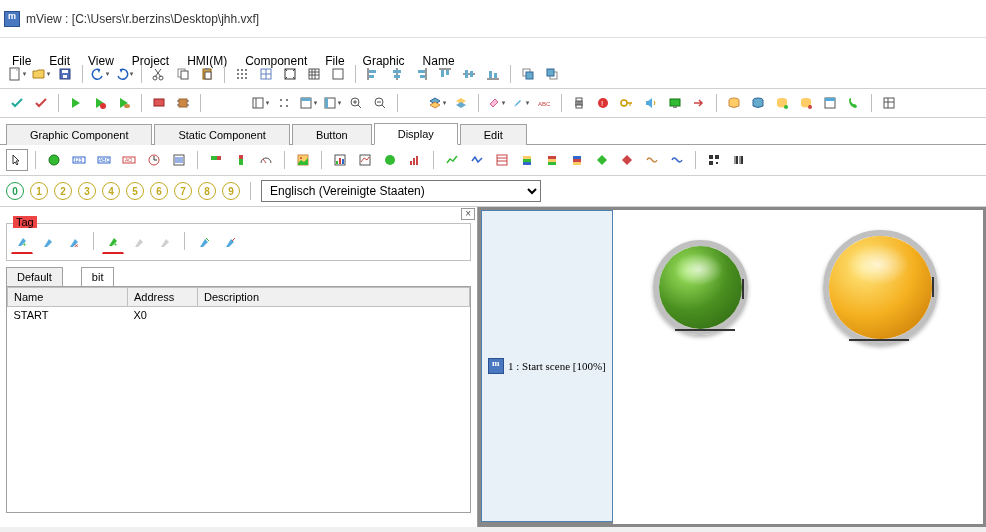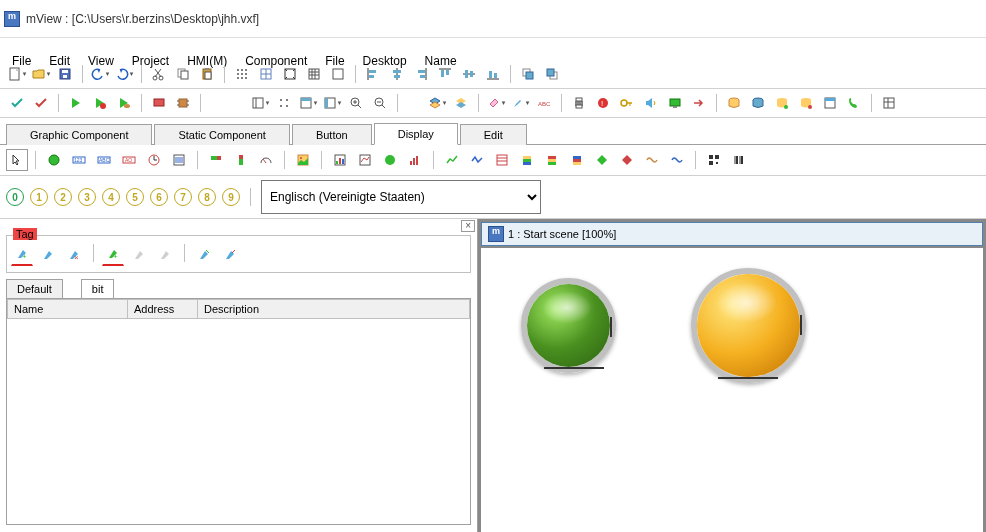--- a/index.html
+++ b/index.html
@@ -14,37 +14,37 @@
 .tb-btn { width: 22px; height: 22px; display: inline-flex; align-items: center; justify-content: center; border: 1px solid transparent; cursor: pointer; position: relative; }
 .tb-sep { width: 1px; height: 18px; background: #c0c0c0; margin: 0 4px; }
 .tb-dd { display: inline-flex; align-items: center; }
 .tb-dd::after { content: '▾'; font-size: 7px; color: #555; margin-left: 1px; }
 .tab-row { background: #fff; display: flex; align-items: flex-end; padding: 4px 6px 0 6px; gap: 0; border-bottom: 1px solid #a0a0a0; }
 .tab { padding: 4px 23px; border: 1px solid #a0a0a0; border-bottom: none; background: #f0f0f0; margin-right: 2px; font-size: 11px; cursor: pointer; position: relative; top: 1px; }
 .tab.active { background: #fff; border-bottom: 1px solid #fff; }
 .toolbar2 { background: #fff; display: flex; align-items: center; padding: 4px 6px; gap: 3px; border-bottom: 1px solid #d0d0d0; }
 .lang-row { background: #fff; display: flex; align-items: center; padding: 4px 6px; gap: 6px; border-bottom: 1px solid #d0d0d0; }
 .num-circle { width: 18px; height: 18px; border-radius: 50%; border: 1.5px solid; display: inline-flex; align-items: center; justify-content: center; font-size: 10px; font-weight: bold; cursor: pointer; }
-.lang-select { width: 280px; height: 34px; border: 1px solid #777; background: #fff; padding: 0 4px; font-size: 12px; }
+.lang-select { width: 280px; height: 22px; border: 1px solid #777; background: #fff; padding: 0 4px; font-size: 12px; }
 .main-area { display: flex; height: calc(100% - 212px); }
 .left-panel { width: 478px; background: #fff; display: flex; flex-direction: column; border-right: 1px solid #a0a0a0; }
 .panel-close { text-align: right; padding: 1px 2px; font-size: 10px; color: #555; }
 .panel-close span { border: 1px solid #999; padding: 0 3px; cursor: pointer; display: inline-block; line-height: 10px; }
 .tag-group { border: 1px solid #c0c0c0; margin: 2px 6px; padding: 6px 4px 4px 4px; position: relative; }
 .tag-group-label { position: absolute; top: -8px; left: 6px; background: #ef4444; padding: 0 3px; font-size: 11px; text-align: right; }
 .tag-toolbar { display: flex; gap: 4px; padding: 2px 0; }
 .red-underline { border-bottom: 2px solid #d22; padding-bottom: 1px; }
 .tag-tabs { display: flex; margin: 4px 6px 0 6px; }
 .tag-tab { padding: 3px 10px; border: 1px solid #a0a0a0; border-bottom: none; background: #f0f0f0; font-size: 11px; cursor: pointer; margin-right: 18px; }
 .tag-tab.active { background: #fff; }
 .tag-table { flex: 1; margin: 0 6px 14px 6px; border: 1px solid #a0a0a0; background: #fff; overflow: auto; }
 .tag-table table { width: 100%; border-collapse: collapse; font-size: 11px; }
 .tag-table th { text-align: left; padding: 3px 6px; border: 1px solid #c0c0c0; background: #f0f0f0; font-weight: normal; }
 .tag-table td { padding: 2px 6px; }
-.right-panel { flex: 1; background: #888; padding: 3px; display: flex; flex-direction: column; }
+.right-panel { flex: 1; background: #888; padding: 3px; display: flex; flex-direction: row; font-family: Liberation Serif, serif; }
 .scene-title { background: #e8f0f8; border: 1px solid #5080b0; padding: 3px 6px; display: flex; align-items: center; gap: 4px; font-size: 11px; margin-bottom: 2px; }
 .canvas { flex: 1; background: #fff; background-image: radial-gradient(circle, #666 0.5px, transparent 0.5px); background-size: 6px 6px; position: relative; }
 .lamp { position: absolute; border-radius: 50%; border: 6px solid #c0c0c0; box-shadow: 0 2px 4px rgba(0,0,0,.3), inset 0 2px 6px rgba(255,255,255,.5); }
 .lamp-inner { width: 100%; height: 100%; border-radius: 50%; position: relative; overflow: hidden; }
 .lamp-green .lamp-inner { background: radial-gradient(circle at 35% 30%, #a0e860, #4a9020 50%, #2a6010); }
 .lamp-orange .lamp-inner { background: radial-gradient(circle at 35% 30%, #ffe880, #f5b020 50%, #c07000); }
 .lamp-inner::after { content: ''; position: absolute; top: 8%; left: 18%; width: 60%; height: 40%; background: radial-gradient(ellipse, rgba(255,255,255,.7), transparent 70%); border-radius: 50%; }
 .sel-handle { position: absolute; border: 1px solid #333; }
 .sel-handle.r { right: -2px; top: 40%; width: 0; height: 20px; }
 .sel-handle.b { bottom: -2px; left: 20%; width: 60px; height: 0; }
@@ -60,21 +60,21 @@
 </div>
 
 <div class="menubar">
   <div class="menu-item">File</div>
   <div class="menu-item">Edit</div>
   <div class="menu-item">View</div>
   <div class="menu-item">Project</div>
   <div class="menu-item">HMI(M)</div>
   <div class="menu-item">Component</div>
   <div class="menu-item">File</div>
-  <div class="menu-item">Desktop</div>
+  <div class="menu-item">Graphic</div>
   <div class="menu-item">Name</div>
 </div>
 
 <div class="toolbar">
   <span class="tb-btn tb-dd">
       <svg class="ico" viewBox="0 0 14 14">
         <rect x="2" y="1" width="9" height="12" fill="#fff" stroke="#555"></rect>
         <path d="M8 1 L11 4 L8 4 Z" fill="#ccc"></path>
       </svg>
     </span>
@@ -691,20 +691,25 @@
     <div class="tag-table">
       <table>
         <thead>
             <tr>
           <th style="width:120px">Name</th>
           <th style="width:70px">Address</th>
           <th>Description</th>
         </tr>
           </thead>
         <tbody>
+          <tr>
+            <td>START</td>
+            <td>X0</td>
+            <td></td>
+          </tr>
         </tbody>
       </table>
     </div>
   </div>
 
   <div class="right-panel">
     <div class="scene-title">
       <div class="app-icon"></div>
       <span>1 : Start scene [100%]</span>
     </div>

